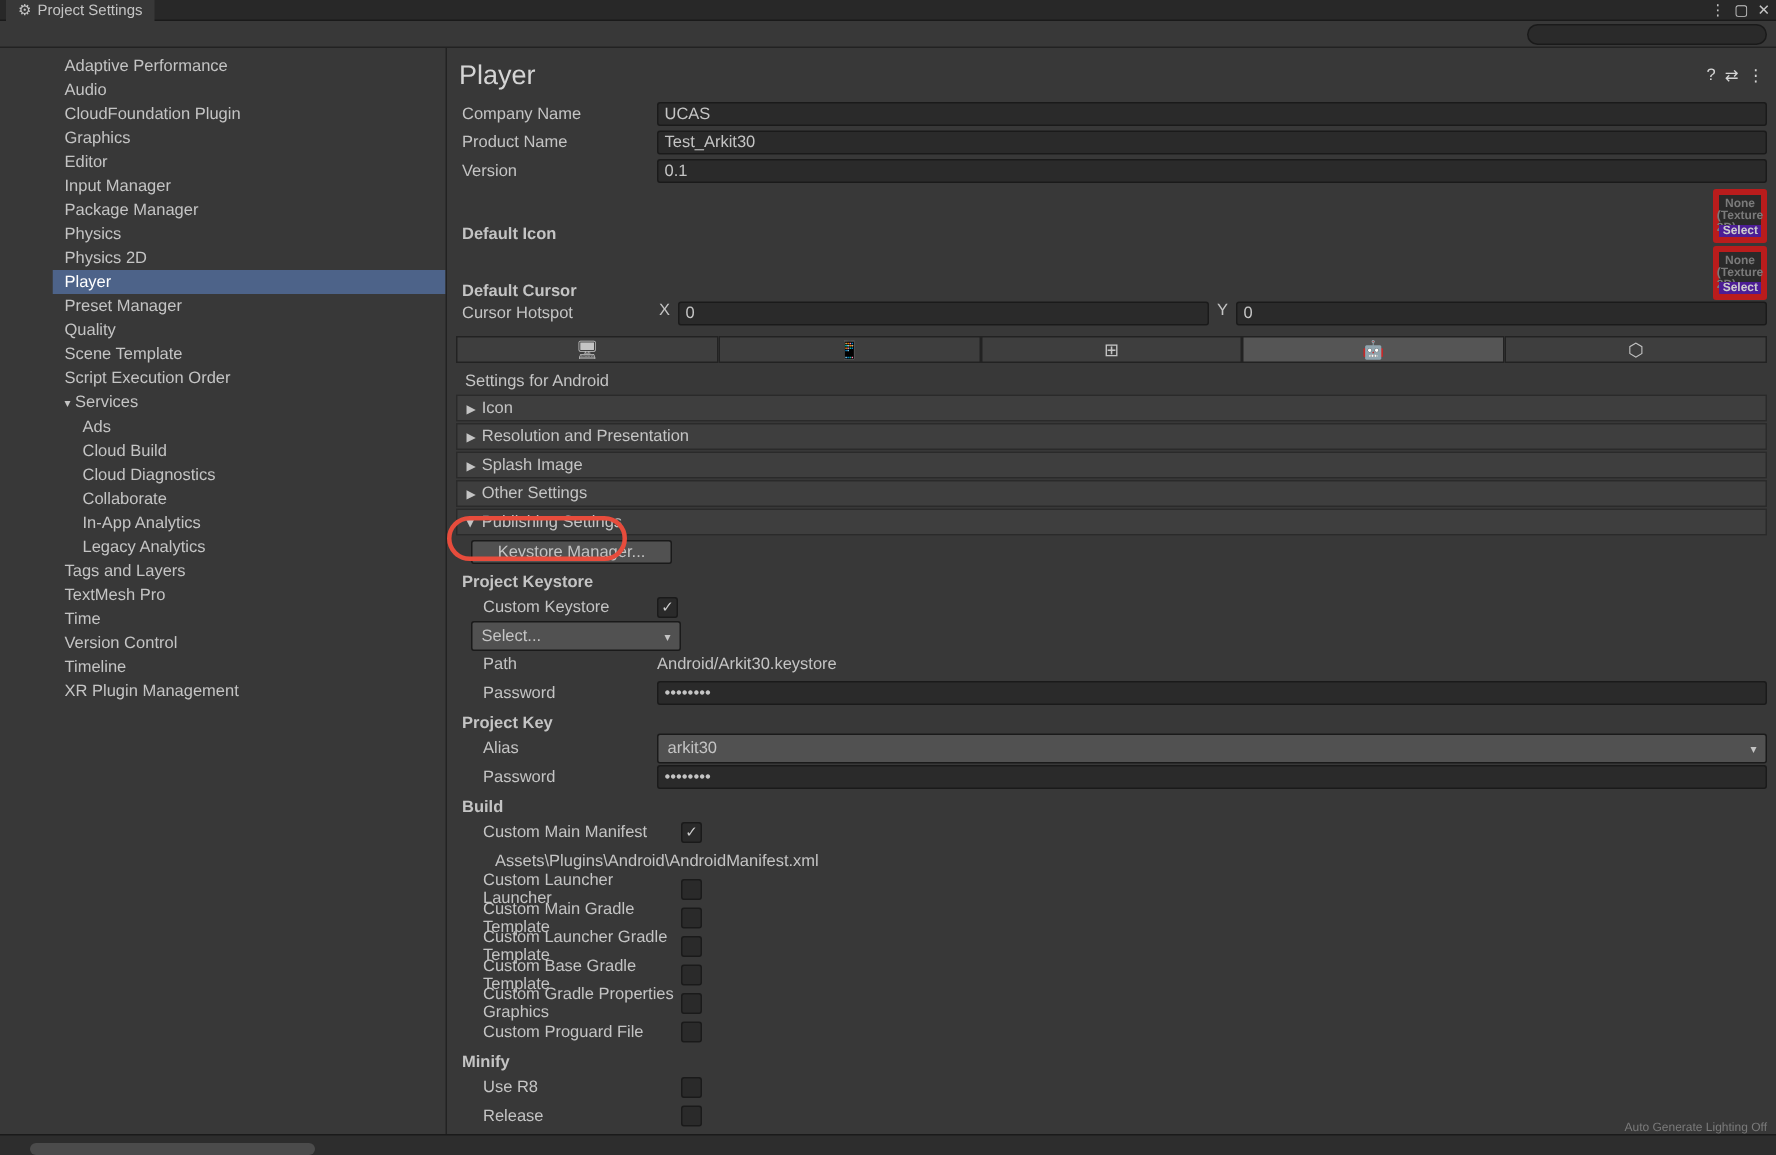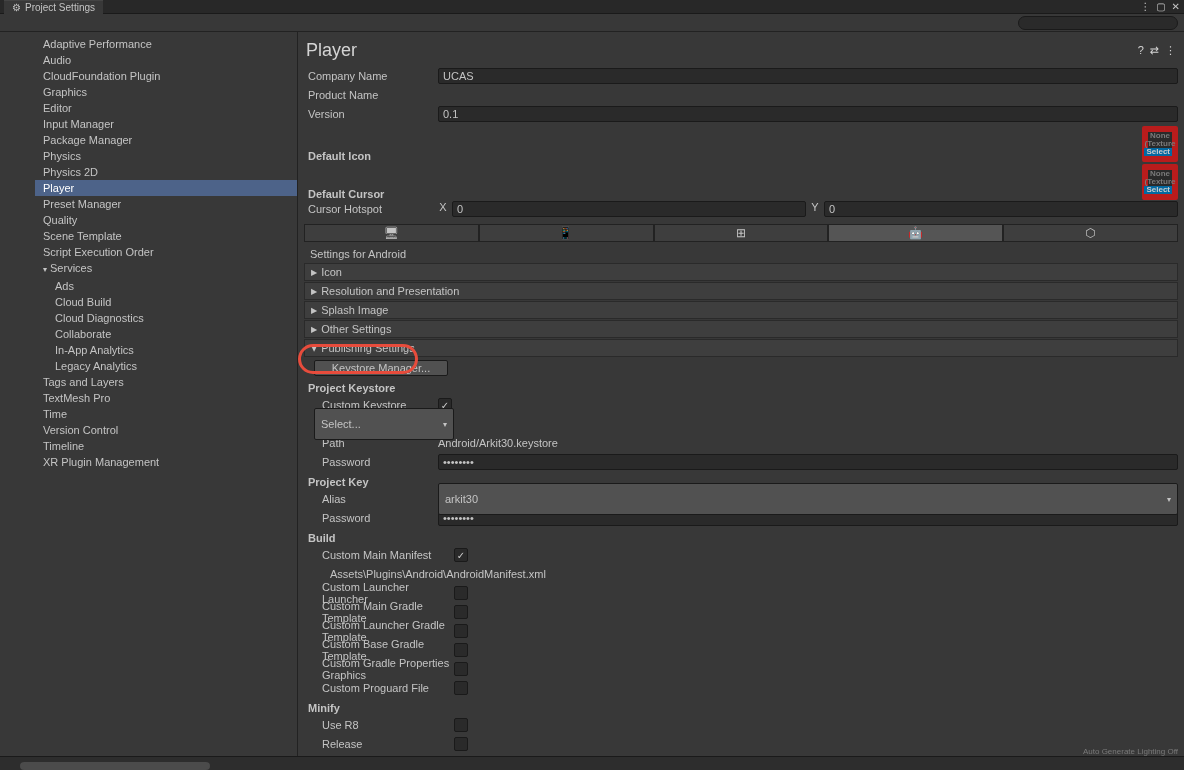--- a/index.html
+++ b/index.html
@@ -113,35 +113,35 @@
   color: #c4c4c4;
   font-size: 11px;
   padding: 1px 4px;
   height: 16px;
   border-radius: 2px;
 }
 .texture-slot {
   width: 36px;
   height: 36px;
   background: #2a2a2a;
-  border: 6px solid #b91c1c;
+  border: 4px solid #b91c1c;
   border-radius: 2px;
   display: flex;
   flex-direction: column;
   font-size: 8px;
   align-items: center;
   justify-content: center;
   color: #7a7a7a;
   line-height: 8px;
   position: relative;
 }
 .select-btn {
   position: absolute;
   bottom: 0; right: 0;
-  background: #0369a1;
+  background: #4c1d95;
   font-size: 8px;
   padding: 0 2px;
   color: #ccc;
 }
 .icon-row { display: flex; align-items: flex-end; min-height: 38px; font-weight: bold; }
 .xy-group { display: flex; gap: 4px; flex: 1; }
 .xy-label { width: 10px; text-align: center; }
 .platform-tabs {
   display: flex;
   margin-top: 6px;
@@ -170,21 +170,21 @@
   font-size: 11px;
 }
 .section-bar .arrow { margin-right: 4px; font-size: 8px; }
 .section-bar.open .arrow { transform: rotate(90deg); display: inline-block; }
 .settings-for { padding: 3px 6px; font-size: 11px; }
 .dropdown {
   background: #515151;
   border: 1px solid #1a1a1a;
   border-radius: 2px;
   padding: 1px 6px;
-  height: 32px;
+  height: 20px;
   font-size: 11px;
   display: flex;
   align-items: center;
   position: relative;
 }
 .dropdown::after {
   content: "▾";
   margin-left: auto;
   font-size: 8px;
 }
@@ -302,20 +302,21 @@
         <span>⋮</span>
       </div>
     </div>
 
     <div class="field-row">
       <div class="field-label">Company Name</div>
       <input class="field-input" value="UCAS" style="">
     </div>
     <div class="field-row">
       <div class="field-label">Product Name</div>
+      <input class="field-input" value="Test_Arkit30" style="">
     </div>
     <div class="field-row">
       <div class="field-label">Version</div>
       <input class="field-input" value="0.1" style="">
     </div>
 
     <div class="icon-row">
       <div class="field-label">Default Icon</div>
       <div style="flex:1"></div>
       <div class="texture-slot">

